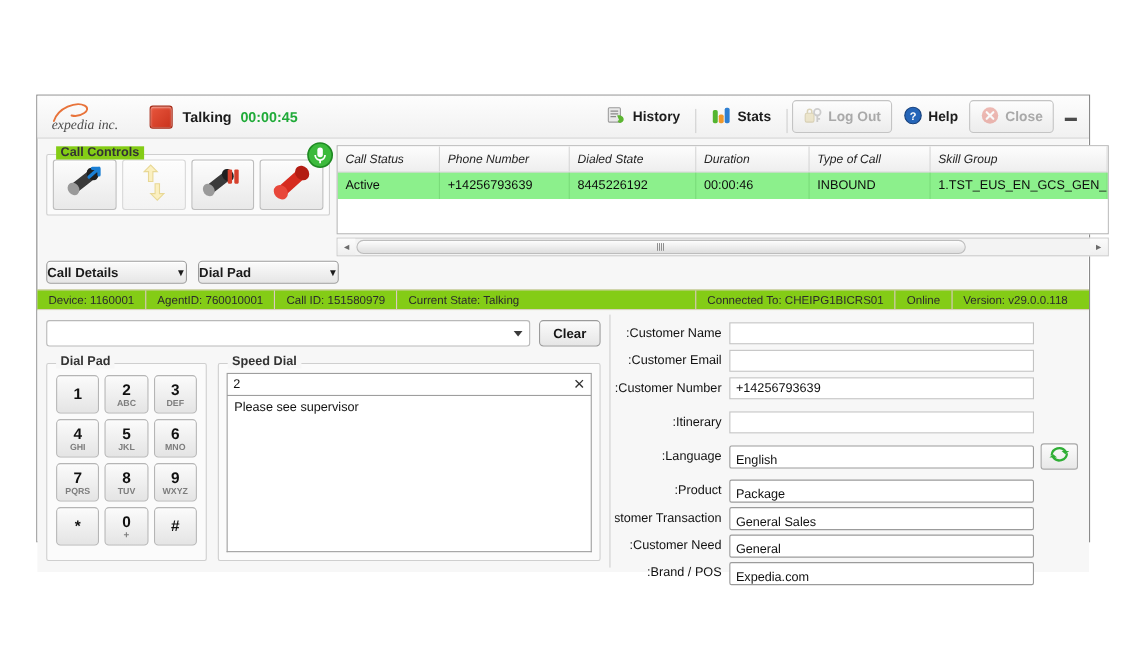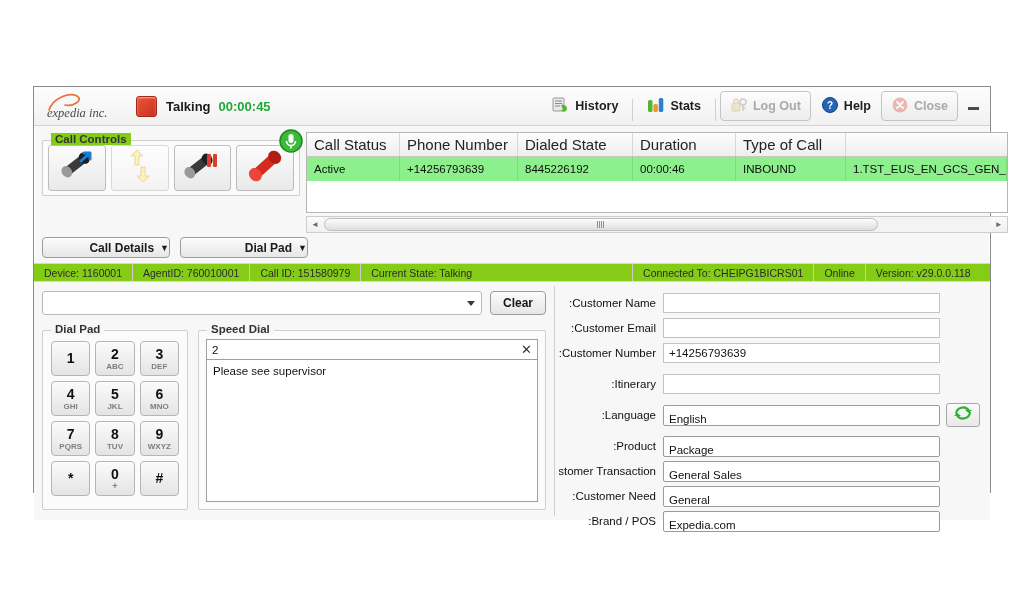--- a/index.html
+++ b/index.html
@@ -111,23 +111,24 @@
     flex: 1;
     border: 1px solid #b6b6b6; background: #fff;
     display: flex; flex-direction: column; overflow: hidden;
   }
   .grid-row { display: flex; height: 24px; align-items: stretch; }
   .grid-head {
     background: linear-gradient(#fdfdfd,#eeeeee);
     border-bottom: 1px solid #c8c8c8;
   }
   .grid-head .cell {
-    font-size: 15px; color: #242424;
+    font-size: 11px; color: #242424;
     display: flex; align-items: center; padding-left: 7px;
     border-right: 1px solid #d6d6d6;
+    font-style: italic;
   }
   .grid-data { background: #8cf08c; }
   .grid-data .cell {
     font-size: 11.5px; color: #0d0d0d;
     display: flex; align-items: center; padding-left: 7px;
     border-right: 1px solid #7adc7a;
   }
   .grid-blank { flex: 1; background: #fff; }
   .c0 { width: 93px; } .c1 { width: 118px; } .c2 { width: 115px; }
   .c3 { width: 103px; } .c4 { width: 110px; } .c5 { flex: 1; }
@@ -159,21 +160,21 @@
   
   #toggles-row {
     display: flex; gap: 10px; padding: 0 0 0 8px; height: 25px; align-items: center;
   }
   .toggle-btn {
     width: 128px; height: 21px;
     background: linear-gradient(#fbfbfb,#e6e6e6);
     border: 1px solid #9d9d9d; border-radius: 4px;
     box-shadow: 0 1px 0 rgba(255,255,255,.9) inset;
     font-size: 12px; font-weight: bold; color: #1b1b1b;
-    display: flex; align-items: center; justify-content: flex-end; gap: 6px;
+    display: flex; align-items: center; justify-content: space-between; gap: 6px;
     cursor: pointer;
   }
   .caret-dn { font-size: 9px; }
 
   
   #status-strip {
     display: flex; align-items: center;
     height: 19px; margin-top: 3px;
     background: #84cc16;
     border-top: 1px solid #e3d3cf; border-bottom: 1px solid #e3d3cf;
@@ -426,20 +427,21 @@
     </div>
 
     <div id="grid-wrap">
       <div id="grid">
         <div class="grid-row grid-head">
           <div class="cell c0">Call Status</div>
           <div class="cell c1">Phone Number</div>
           <div class="cell c2">Dialed State</div>
           <div class="cell c3">Duration</div>
           <div class="cell c4">Type of Call</div>
+          <div class="cell c5">Skill Group</div>
         </div>
         <div class="grid-row grid-data">
           <div class="cell c0">Active</div>
           <div class="cell c1">+14256793639</div>
           <div class="cell c2">8445226192</div>
           <div class="cell c3">00:00:46</div>
           <div class="cell c4">INBOUND</div>
           <div class="cell c5">1.TST_EUS_EN_GCS_GEN_</div>
         </div>
         <div class="grid-blank"></div>

